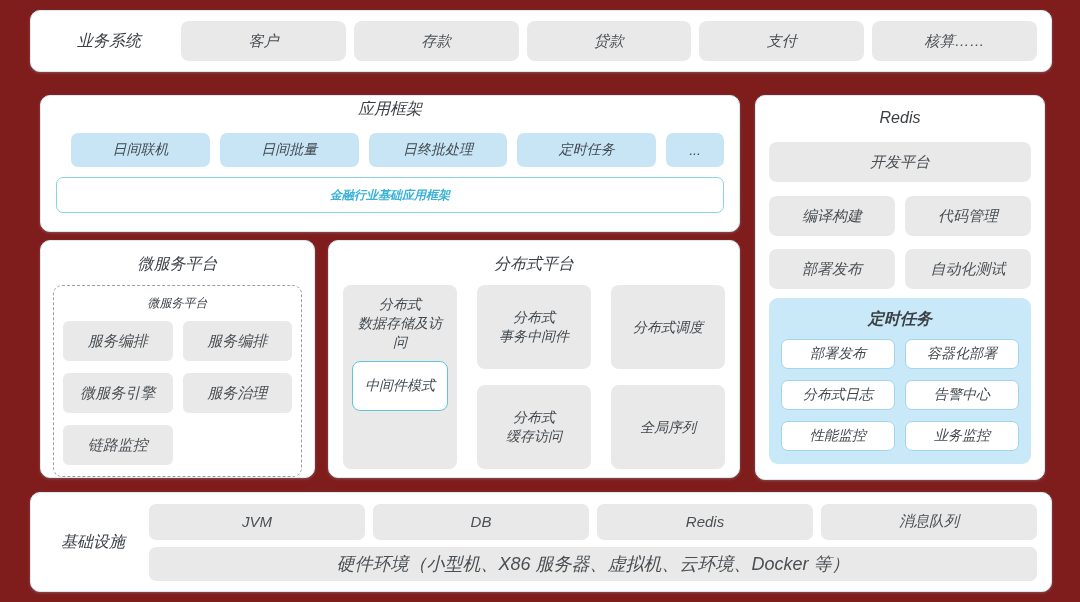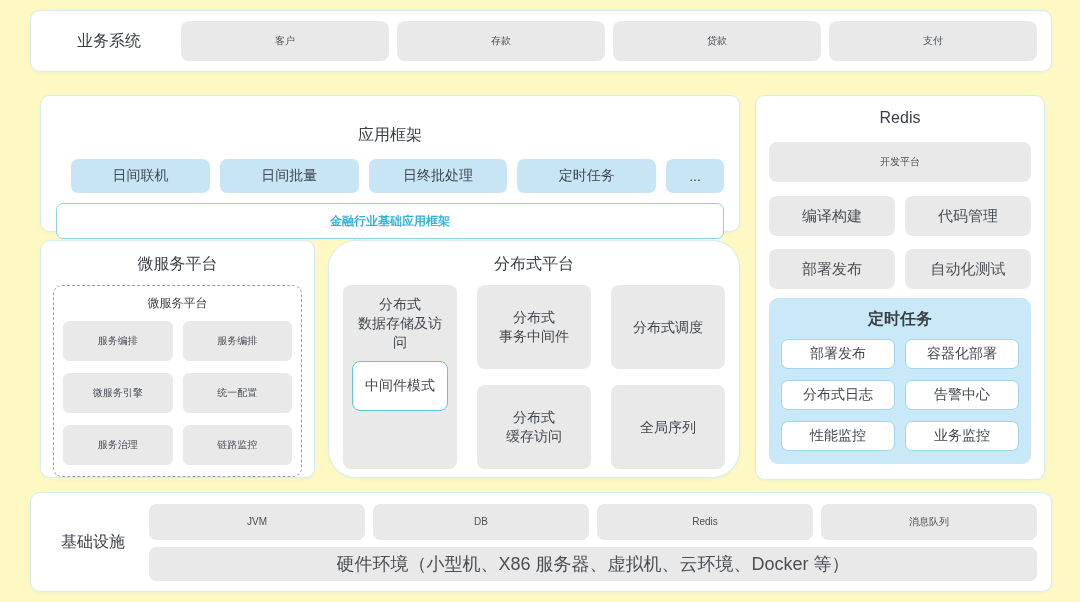--- a/index.html
+++ b/index.html
@@ -1,37 +1,37 @@
 <!DOCTYPE html>
 <html><head>
 <meta charset="utf-8">
 <style>
   html,body{margin:0;padding:0;background:#ffffff;}
   body{font-family:"Liberation Sans","DejaVu Sans",sans-serif;color:#3c4043;}
-  #stage{position:relative;width:1080px;height:602px;background:#fef9c3;overflow:hidden;}
+  #stage{position:relative;width:1080px;height:602px;background:#7f1d1d;overflow:hidden;font-style:italic;}
 
   .panel{position:absolute;background:#ffffff;border:1px solid #d5ecf2;border-radius:10px;
          box-shadow:0 1px 3px rgba(190,225,235,.25);box-sizing:border-box;}
   .panel-title{text-align:center;font-size:16px;color:#3a3f44;font-weight:500;}
 
   .chip{background:#e9e9e9;border-radius:8px;display:flex;align-items:center;justify-content:center;
-        color:#4a4f54;font-size:10px;box-sizing:border-box;text-align:center;}
+        color:#4a4f54;font-size:15px;box-sizing:border-box;text-align:center;}
   .chip-blue{background:#c8e5f6;border-radius:7px;display:flex;align-items:center;justify-content:center;
         color:#41494f;font-size:14px;box-sizing:border-box;}
   .chip-white{background:#ffffff;border:1px solid #a3d6ee;border-radius:7px;display:flex;align-items:center;
         justify-content:center;color:#41494f;font-size:14px;box-sizing:border-box;}
 
   
   #biz{left:30px;top:10px;width:1022px;height:62px;display:flex;align-items:center;padding:11px 14px;gap:8px;}
   #biz .side-label{width:128px;flex:none;font-size:16px;color:#3a3f44;text-align:center;}
   #biz .chip{flex:1;height:40px;}
 
   
   #appfw{left:40px;top:95px;width:700px;height:137px;}
-  #appfw .panel-title{margin-top:29px;}
+  #appfw .panel-title{margin-top:3px;}
   #appfw .row{display:flex;gap:10px;margin:13px 15px 0;height:34px;padding-left:15px;}
   #appfw .row .chip-blue{flex:1;}
   #appfw .row .chip-sm{flex:none;width:58px;}
   #appfw .base-box{margin:10px 15px 0;height:36px;border:1px solid #8bd5e2;border-radius:7px;
         display:flex;align-items:center;justify-content:center;color:#38b2d6;font-size:12px;font-weight:600;
         background:#ffffff;box-sizing:border-box;}
 
   
   #devops{left:755px;top:95px;width:290px;height:385px;}
   #devops .panel-title{margin-top:13px;}
@@ -45,21 +45,21 @@
 
   
   #micro{left:40px;top:240px;width:275px;height:238px;}
   #micro .panel-title{margin-top:13px;}
   #micro .dashed{margin:10px 12px 0;border:1px dashed #9aa0a6;border-radius:9px;padding:9px 9px 11px;}
   #micro .inner-title{text-align:center;font-size:12px;color:#3a3f44;margin-bottom:9px;}
   #micro .grid2{display:grid;grid-template-columns:1fr 1fr;gap:12px 10px;}
   #micro .chip{height:40px;border-radius:6px;}
 
   
-  #dist{left:328px;top:240px;width:412px;height:238px;border-radius:28px;}
+  #dist{left:328px;top:240px;width:412px;height:238px;}
   #dist .panel-title{margin-top:13px;}
   #dist .cols{display:flex;gap:20px;margin:10px 14px 0;height:184px;}
   #dist .col{flex:1;display:flex;flex-direction:column;gap:16px;}
   #dist .gray-tall{flex:1;background:#e9e9e9;border-radius:8px;display:flex;align-items:center;
         justify-content:center;flex-direction:column;color:#41494f;font-size:14px;line-height:1.35;text-align:center;}
   #dist .storage{background:#e9e9e9;border-radius:8px;padding:10px 9px 8px;box-sizing:border-box;height:100%;
         display:flex;flex-direction:column;}
   #dist .storage .lbl{text-align:center;font-size:14px;line-height:1.35;color:#41494f;}
   #dist .mode-box{margin-top:9px;height:50px;background:#ffffff;border:1px solid #63c3da;border-radius:8px;
         display:flex;align-items:center;justify-content:center;font-size:14px;color:#41494f;box-sizing:border-box;}
@@ -79,20 +79,21 @@
 <body>
 
 <div id="stage">
 
   <div class="panel" id="biz">
     <div class="side-label">业务系统</div>
     <div class="chip">客户</div>
     <div class="chip">存款</div>
     <div class="chip">贷款</div>
     <div class="chip">支付</div>
+    <div class="chip">核算……</div>
   </div>
 
   <div class="panel" id="appfw">
     <div class="panel-title">应用框架</div>
     <div class="row">
       <div class="chip-blue">日间联机</div>
       <div class="chip-blue">日间批量</div>
       <div class="chip-blue">日终批处理</div>
       <div class="chip-blue">定时任务</div>
       <div class="chip-blue chip-sm">...</div>
@@ -123,21 +124,20 @@
   </div>
 
   <div class="panel" id="micro">
     <div class="panel-title">微服务平台</div>
     <div class="dashed">
       <div class="inner-title">微服务平台</div>
       <div class="grid2">
         <div class="chip">服务编排</div>
         <div class="chip">服务编排</div>
         <div class="chip">微服务引擎</div>
-        <div class="chip">统一配置</div>
         <div class="chip">服务治理</div>
         <div class="chip">链路监控</div>
       </div>
     </div>
   </div>
 
   <div class="panel" id="dist">
     <div class="panel-title">分布式平台</div>
     <div class="cols">
       <div class="col">

